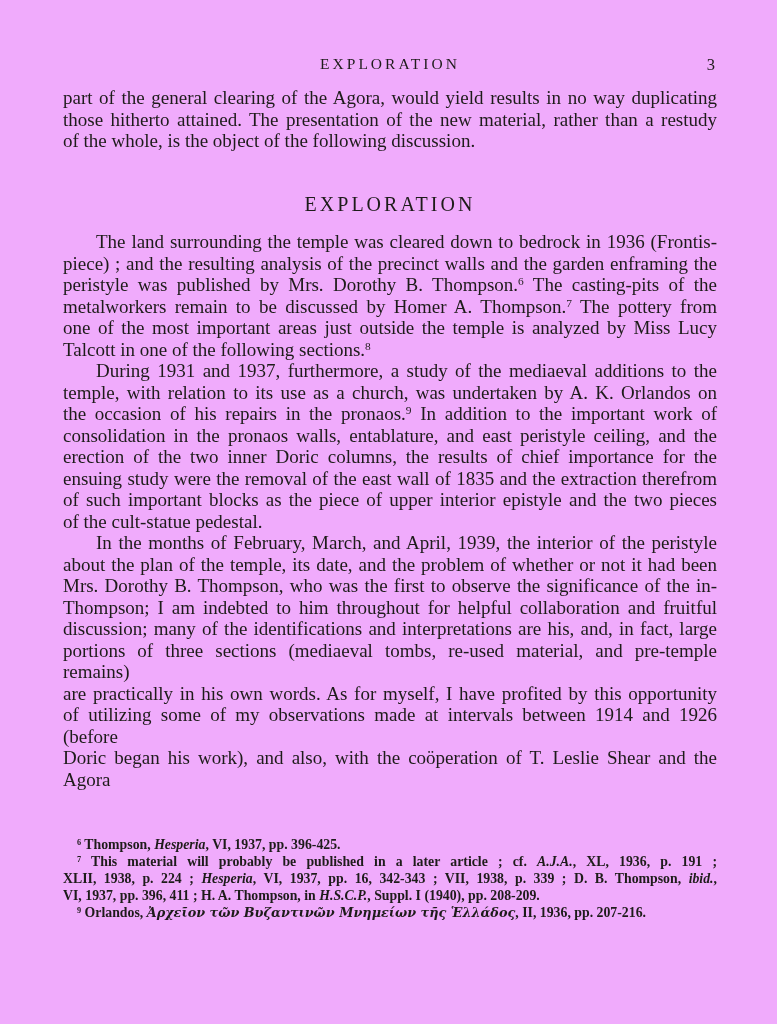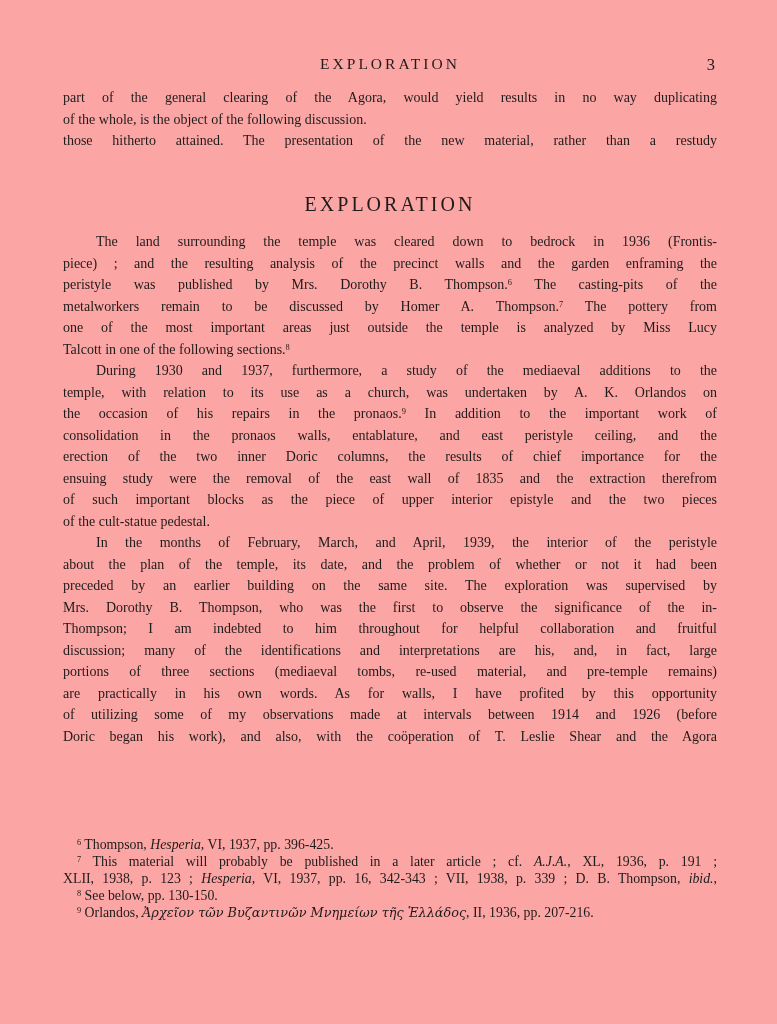--- a/index.html
+++ b/index.html
@@ -4,21 +4,21 @@
 <style>
   html, body {
     margin: 0;
     padding: 0;
     background: #ffffff;
   }
   .page {
     position: relative;
     width: 777px;
     height: 1024px;
-    background: #fca5a5;
+    background: #f0abfc;
     font-family: "Liberation Serif", "DejaVu Serif", serif;
     color: #1e1c1a;
     overflow: hidden;
   }
   .header {
     position: absolute;
     top: 55px;
     left: 63px;
     width: 654px;
     height: 22px;
@@ -56,35 +56,36 @@
     left: 63px;
     width: 654px;
   }
   .footnotes {
     position: absolute;
     top: 836px;
     left: 63px;
     width: 654px;
   }
   .line {
-    font-size: 14px;
+    font-size: 19px;
     line-height: 21.5px;
     text-align: justify;
     text-align-last: justify;
     white-space: normal;
   }
   .line.no-fill {
     text-align-last: left;
   }
   .line.indent {
     text-indent: 33px;
   }
   .footnotes .line {
     font-size: 13.8px;
     line-height: 17px;
+    font-weight: bold;
   }
   .footnotes .line.indent {
     text-indent: 14px;
   }
   .sup {
     font-size: 0.6em;
     vertical-align: 0.5em;
     line-height: 0;
   }
   .it {
@@ -101,68 +102,65 @@
 
 <div class="page">
 
   <div class="header">
     <div class="running-head">EXPLORATION</div>
     <div class="page-number">3</div>
   </div>
 
   <div class="intro">
       <div class="line"><span>part of the general clearing of the Agora, would yield results in no way duplicating</span></div>
+      <div class="line"><span>those hitherto attained. The presentation of the new material, rather than a restudy</span></div>
       <div class="line no-fill"><span>of the whole, is the object of the following discussion.</span></div>
-      <div class="line"><span>those hitherto attained. The presentation of the new material, rather than a restudy</span></div>
     </div>
 
   <div class="section-heading">EXPLORATION</div>
 
   <div class="paras">
     <div>
         <div class="line indent"><span>The land surrounding the temple was cleared down to bedrock in 1936 (Frontis-</span></div>
         <div class="line"><span>piece) ; and the resulting analysis of the precinct walls and the garden enframing the</span></div>
         <div class="line"><span>peristyle was published by Mrs. Dorothy B. Thompson.</span><span class="sup">6</span><span> The casting-pits of the</span></div>
         <div class="line"><span>metalworkers remain to be discussed by Homer A. Thompson.</span><span class="sup">7</span><span> The pottery from</span></div>
         <div class="line"><span>one of the most important areas just outside the temple is analyzed by Miss Lucy</span></div>
         <div class="line no-fill"><span>Talcott in one of the following sections.</span><span class="sup">8</span></div>
       </div>
     <div>
-        <div class="line indent"><span>During 1930 and 1937, furthermore, a study of the mediaeval additions to the</span></div>
+        <div class="line indent"><span>During 1931 and 1937, furthermore, a study of the mediaeval additions to the</span></div>
         <div class="line"><span>temple, with relation to its use as a church, was undertaken by A. K. Orlandos on</span></div>
         <div class="line"><span>the occasion of his repairs in the pronaos.</span><span class="sup">9</span><span> In addition to the important work of</span></div>
         <div class="line"><span>consolidation in the pronaos walls, entablature, and east peristyle ceiling, and the</span></div>
         <div class="line"><span>erection of the two inner Doric columns, the results of chief importance for the</span></div>
         <div class="line"><span>ensuing study were the removal of the east wall of 1835 and the extraction therefrom</span></div>
         <div class="line"><span>of such important blocks as the piece of upper interior epistyle and the two pieces</span></div>
         <div class="line no-fill"><span>of the cult-statue pedestal.</span></div>
       </div>
     <div>
         <div class="line indent"><span>In the months of February, March, and April, 1939, the interior of the peristyle</span></div>
         <div class="line"><span>about the plan of the temple, its date, and the problem of whether or not it had been</span></div>
-        <div class="line"><span>preceded by an earlier building on the same site. The exploration was supervised by</span></div>
         <div class="line"><span>Mrs. Dorothy B. Thompson, who was the first to observe the significance of the in-</span></div>
         <div class="line"><span>Thompson; I am indebted to him throughout for helpful collaboration and fruitful</span></div>
         <div class="line"><span>discussion; many of the identifications and interpretations are his, and, in fact, large</span></div>
         <div class="line"><span>portions of three sections (mediaeval tombs, re-used material, and pre-temple remains)</span></div>
-        <div class="line"><span>are practically in his own words. As for walls, I have profited by this opportunity</span></div>
+        <div class="line"><span>are practically in his own words. As for myself, I have profited by this opportunity</span></div>
         <div class="line"><span>of utilizing some of my observations made at intervals between 1914 and 1926 (before</span></div>
         <div class="line"><span>Doric began his work), and also, with the coöperation of T. Leslie Shear and the Agora</span></div>
       </div>
   </div>
 
   <div class="footnotes">
     <div>
         <div class="line indent no-fill"><span class="sup">6</span><span> Thompson, </span><span class="it">Hesperia</span><span>, VI, 1937, pp. 396-425.</span></div>
       </div>
     <div>
         <div class="line indent"><span class="sup">7</span><span> This material will probably be published in a later article ; cf. </span><span class="it">A.J.A.</span><span>, XL, 1936, p. 191 ;</span></div>
-        <div class="line"><span>XLII, 1938, p. 123 ; </span><span class="it">Hesperia</span><span>, VI, 1937, pp. 16, 342-343 ; VII, 1938, p. 339 ; D. B. Thompson, </span><span class="it">ibid.</span><span>,</span></div>
-      </div>
-    <div>
-        <div class="line indent no-fill"><span class="sup">8</span><span> See below, pp. 130-150.</span></div>
+        <div class="line"><span>XLII, 1938, p. 224 ; </span><span class="it">Hesperia</span><span>, VI, 1937, pp. 16, 342-343 ; VII, 1938, p. 339 ; D. B. Thompson, </span><span class="it">ibid.</span><span>,</span></div>
+        <div class="line no-fill"><span>VI, 1937, pp. 396, 411 ; H. A. Thompson, in </span><span class="it">H.S.C.P.</span><span>, Suppl. I (1940), pp. 208-209.</span></div>
       </div>
     <div>
         <div class="line indent no-fill"><span class="sup">9</span><span> Orlandos, </span><span class="gk">Ἀρχεῖον τῶν Βυζαντινῶν Μνημείων τῆς Ἑλλάδος</span><span>, II, 1936, pp. 207-216.</span></div>
       </div>
   </div>
 
 </div>
 
 </body></html>

